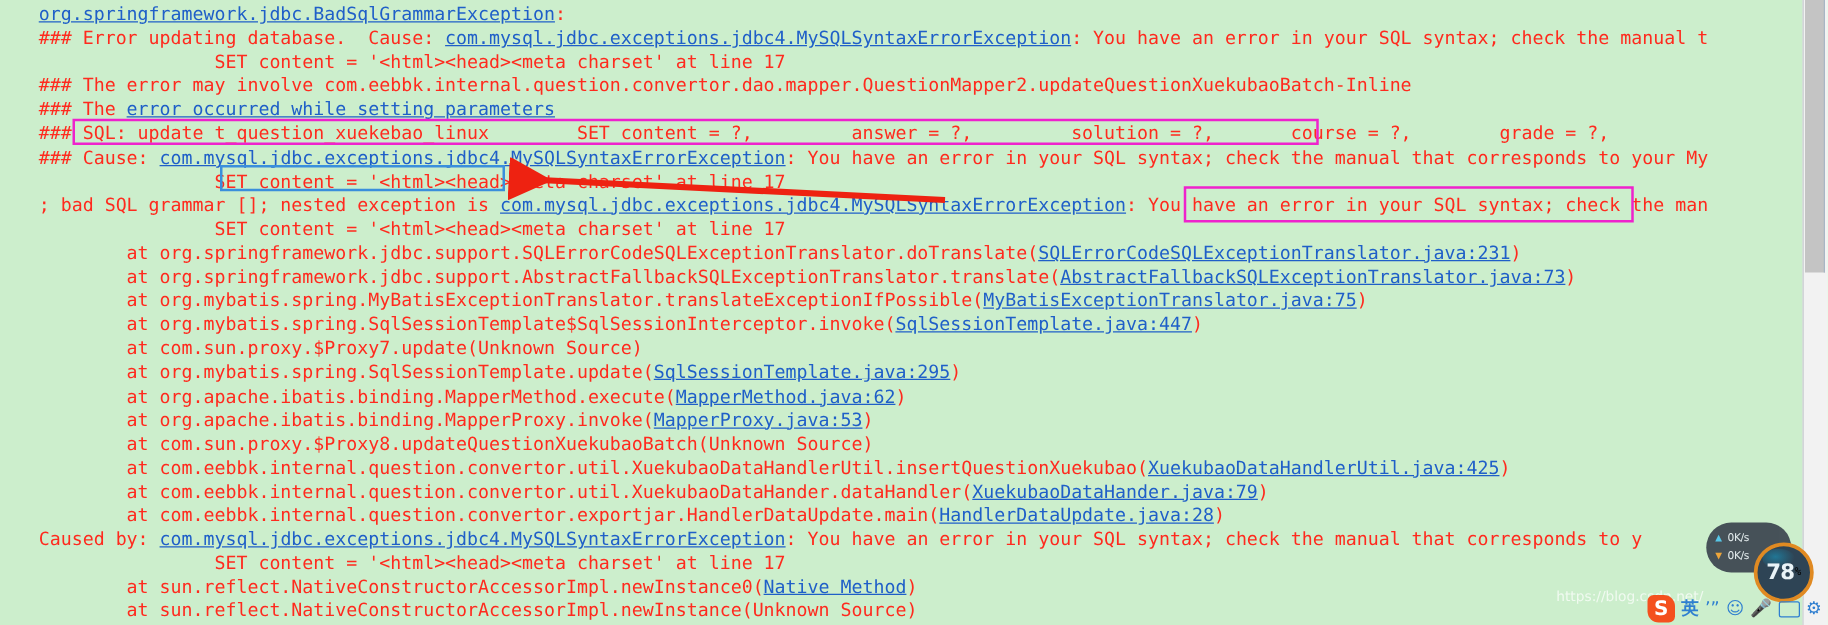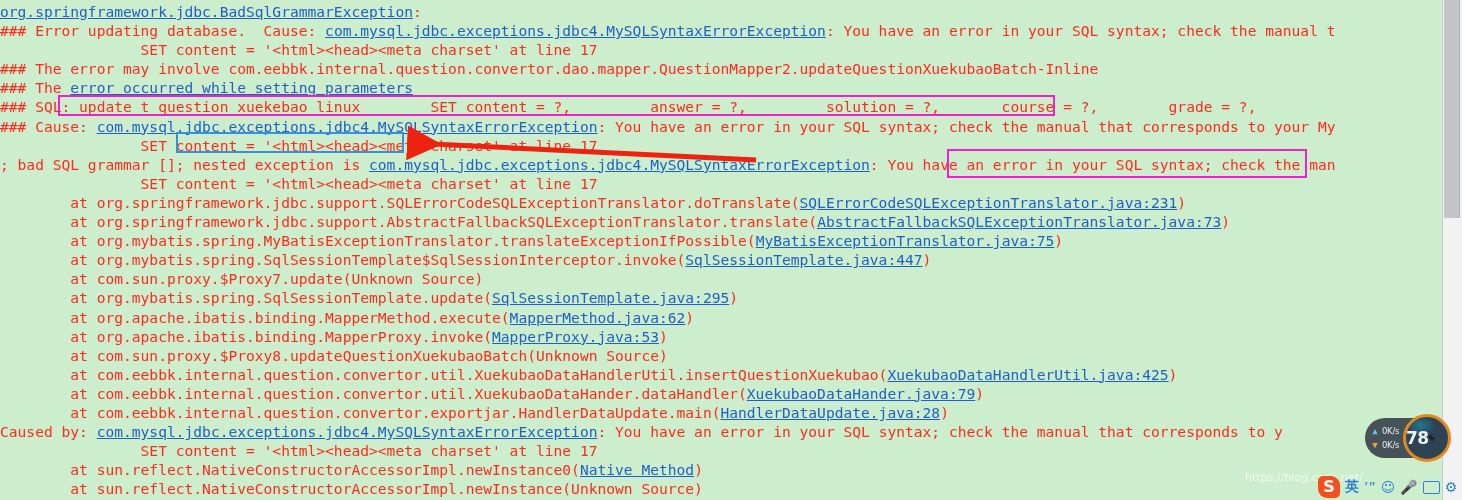--- a/index.html
+++ b/index.html
@@ -37,20 +37,21 @@
     line-height: 19.1px;
     letter-spacing: 0px;
     color: #ff2a1e;
     padding-top: 2px;
     box-sizing: border-box;
   }
   .line {
     height: 19.1px;
     white-space: pre;
     color: #ff2a1e;
+    margin-left: 31px;
   }
   .lnk {
     color: #1f5fc8;
     text-decoration: underline;
     text-underline-offset: 1px;
   }
   .err { color: #ff2a1e; }
 
   
   #left-gutter {
@@ -144,29 +145,30 @@
     color: #e8eef2;
     font-size: 8.5px;
     font-family: "DejaVu Sans", "Liberation Sans", sans-serif;
     letter-spacing: -0.3px;
     text-align: right;
   }
 
   #cpu-gauge {
     position: absolute;
     left: 1403px;
-    top: 414px;
+    top: 434px;
     width: 48px;
     height: 48px;
     border-radius: 50%;
     background: #2e4455;
     border: 3px solid #e08a22;
     box-sizing: border-box;
     display: flex;
     align-items: center;
+    justify-content: center;
   }
   #cpu-gauge::before {
     content: "";
     position: absolute;
     left: 4px;
     top: 2px;
     width: 26px;
     height: 16px;
     background: radial-gradient(ellipse at 40% 40%, #1f7fa0 0%, rgba(31,127,160,0) 70%);
     border-radius: 50%;

